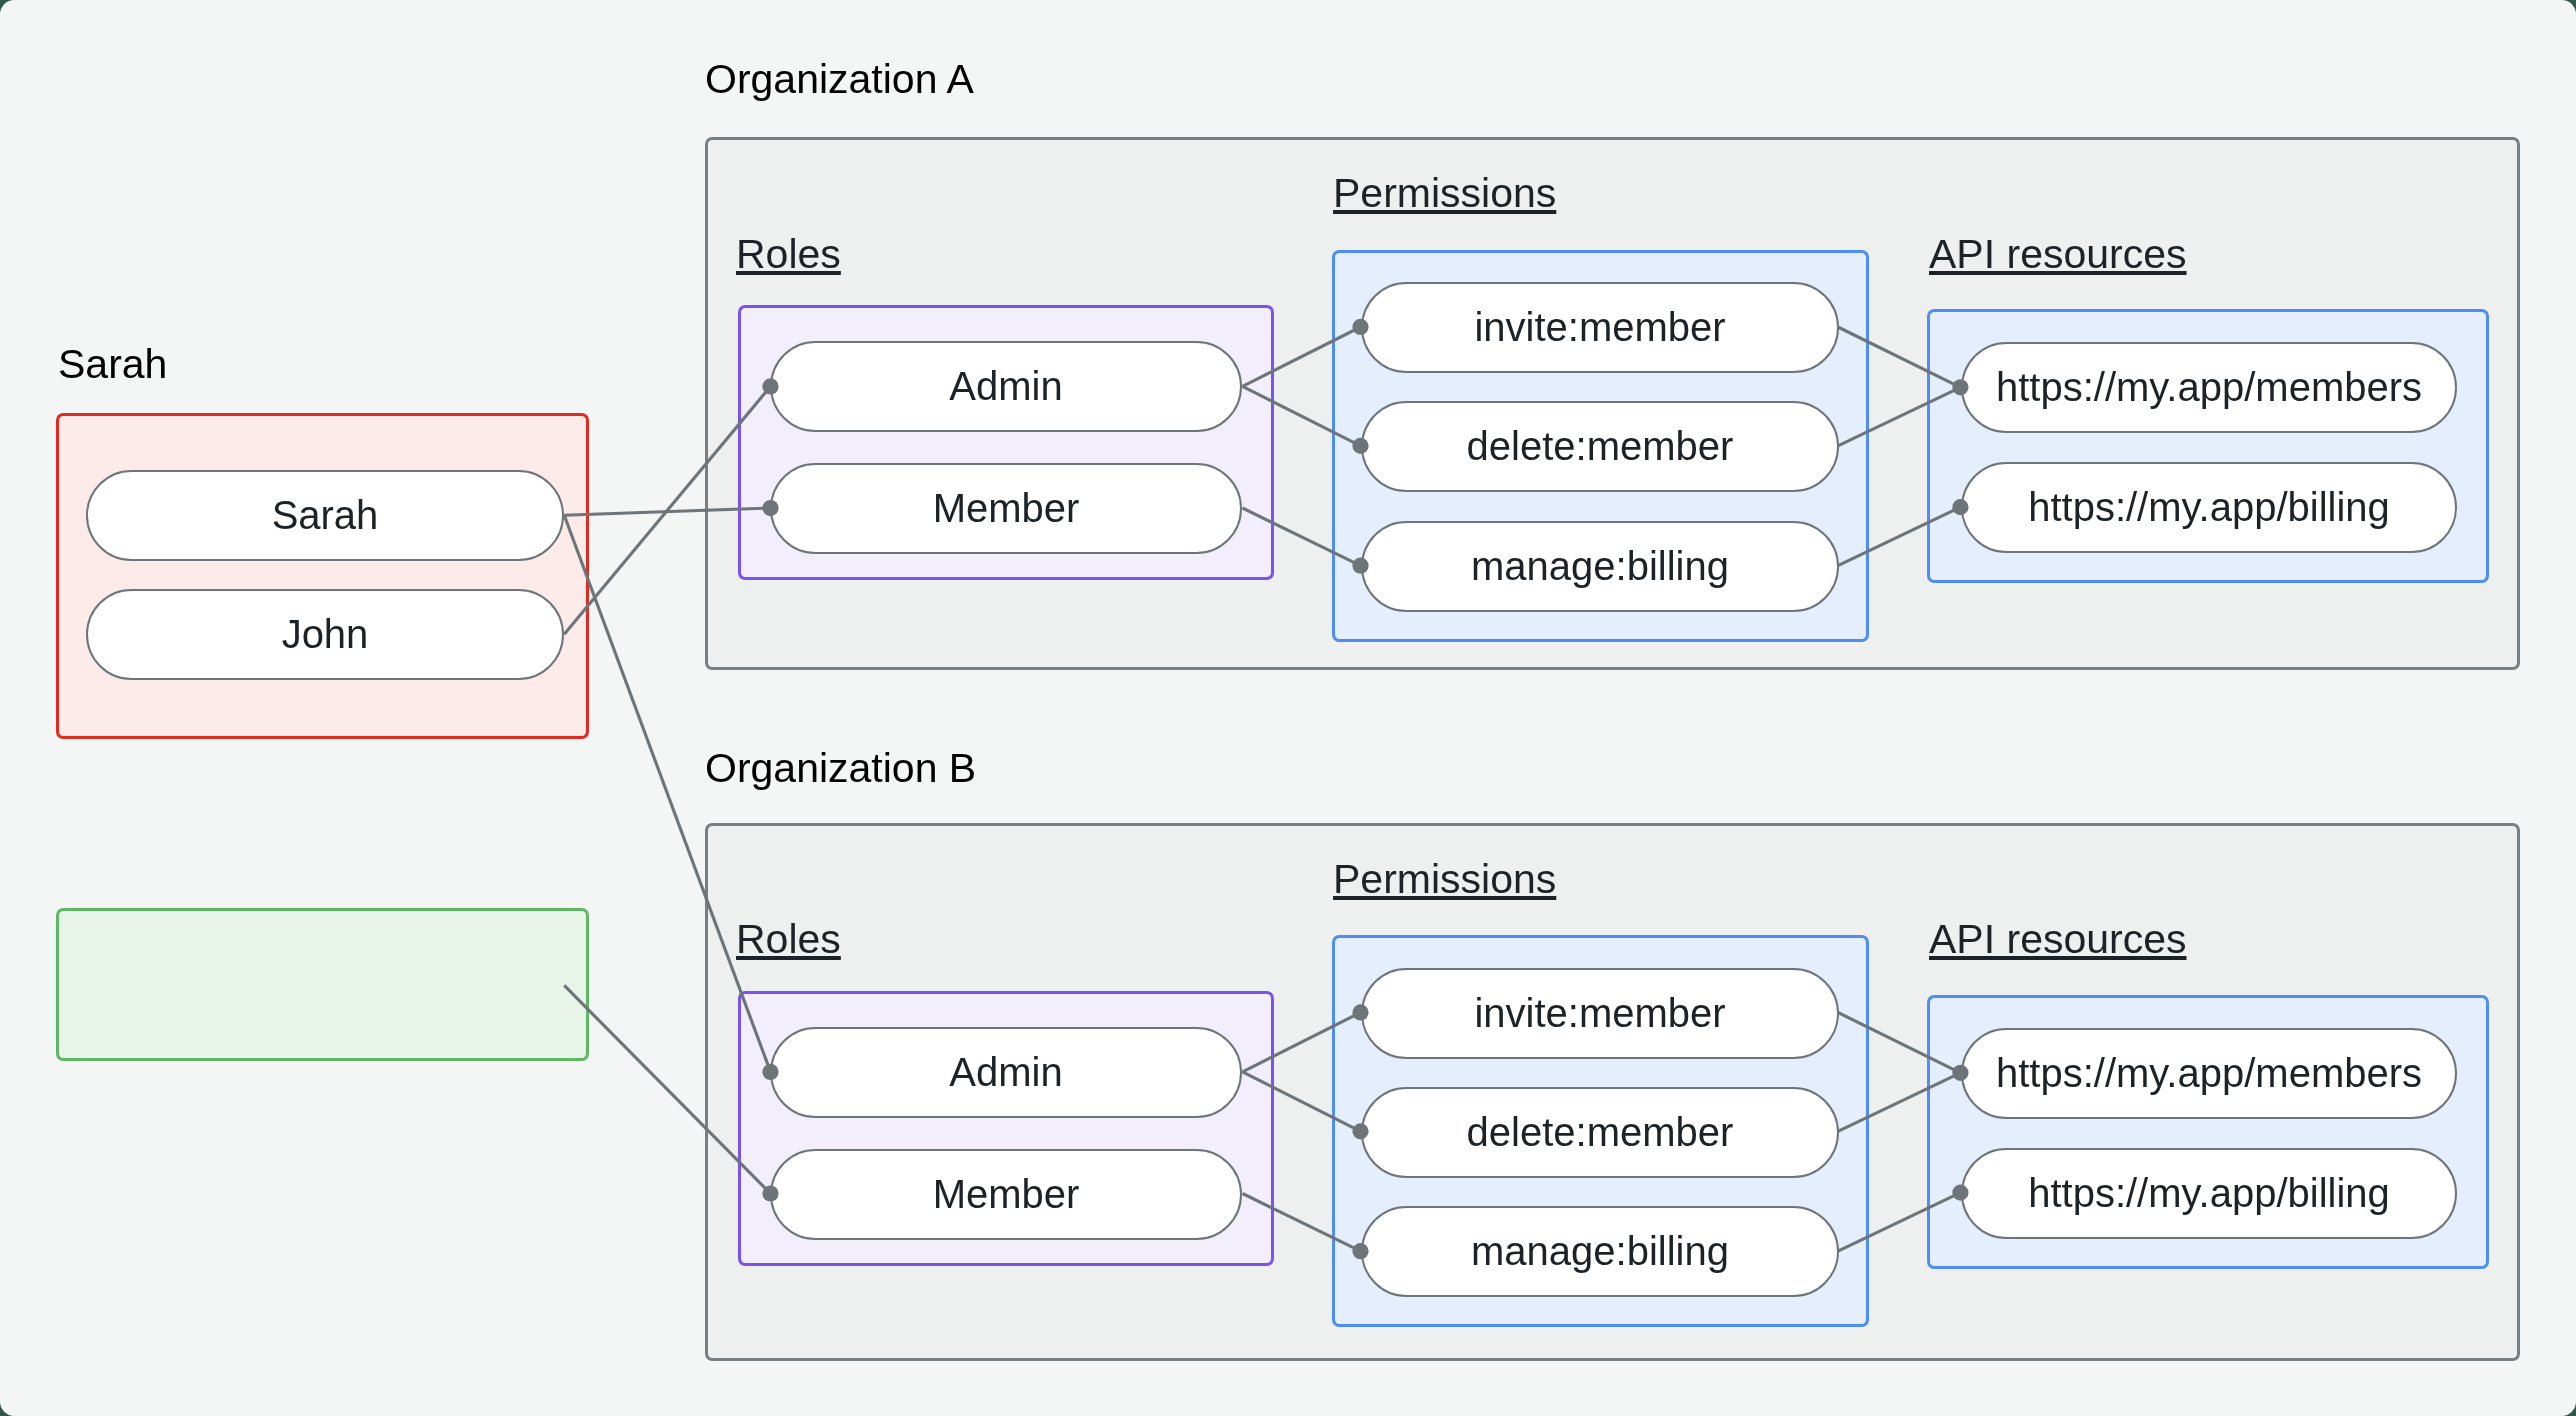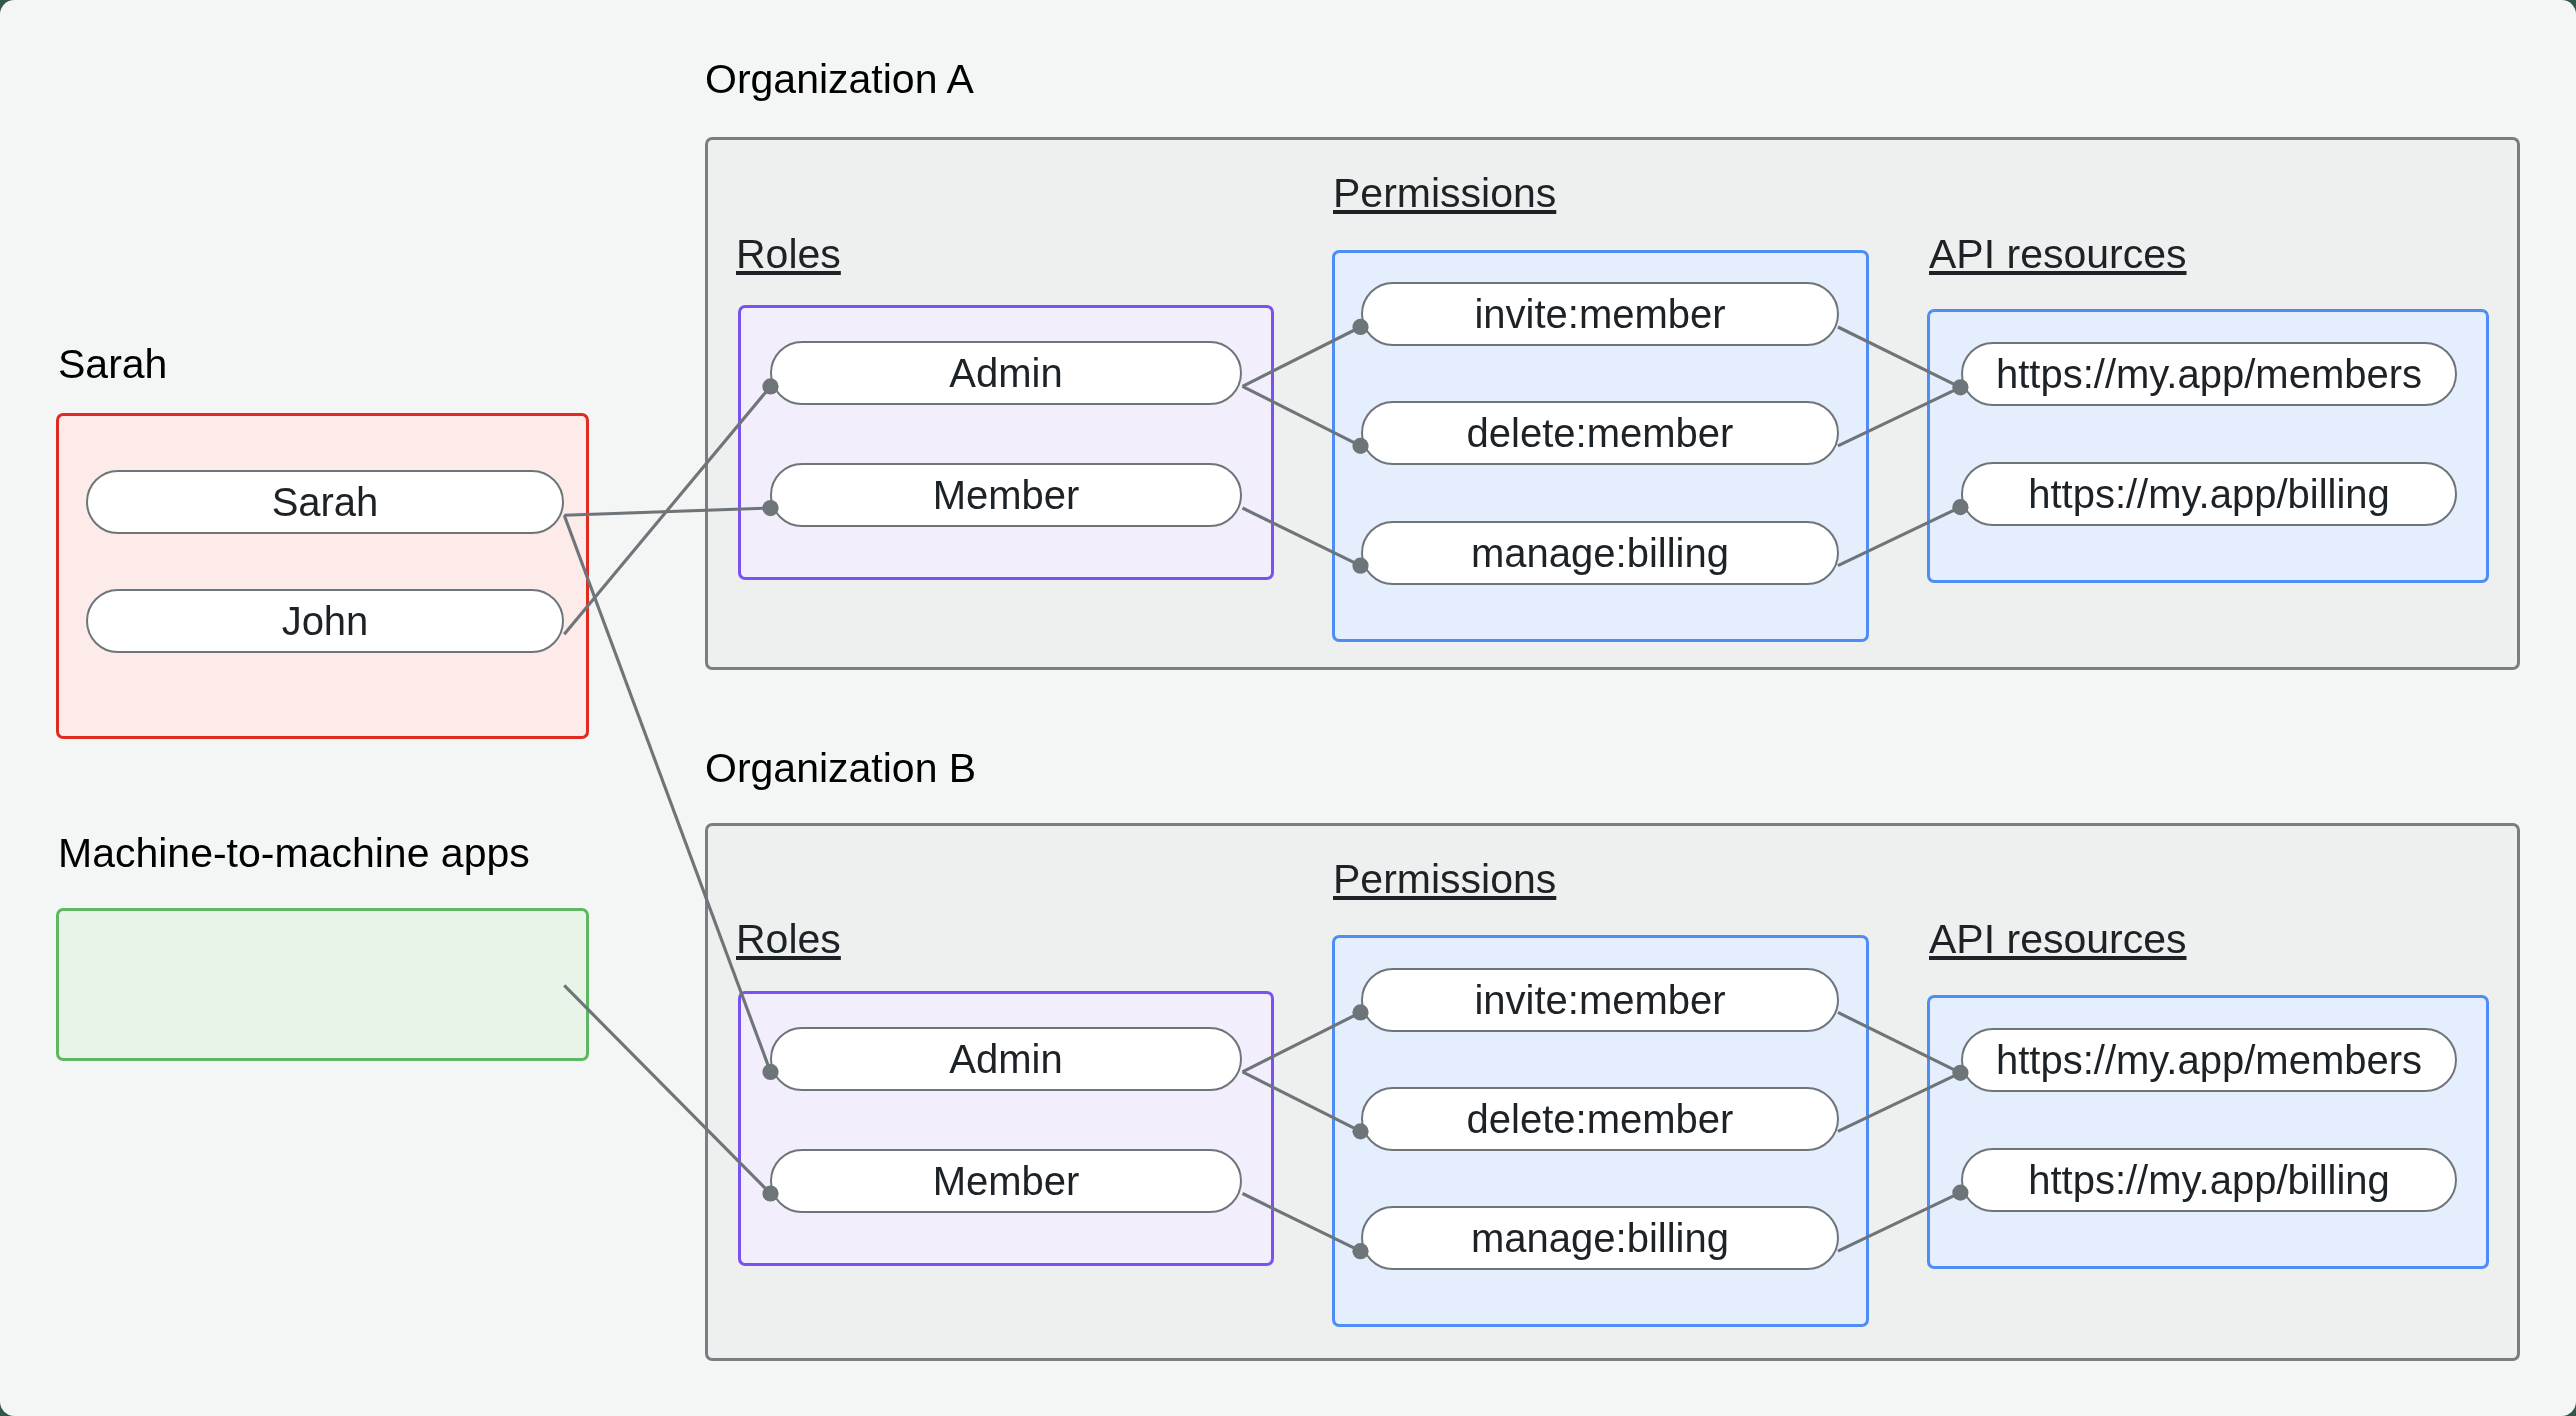--- a/index.html
+++ b/index.html
@@ -34,21 +34,21 @@
     border-radius:7.2px;
     box-sizing:border-box;
   }
   .box.red   {border:3.6px solid #e02b20;background:#fcebe9;}
   .box.green {border:3.6px solid #5fb763;background:#e9f4e8;}
   .box.gray  {border:3.6px solid #787f83;background:#eef0ef;}
   .box.purple{border:3.6px solid #7a52f4;background:#f3eefc;}
   .box.blue  {border:3.6px solid #4d8df5;background:#e4eefc;}
   .pill{
     position:absolute;
-    height:64px;
+    height:91px;
     background:#ffffff;
     border:2.7px solid #6e7579;
     border-radius:54px;
     box-sizing:border-box;
     display:flex;
     align-items:center;
     justify-content:center;
     font-size:40px;
     color:#1d2227;
     white-space:nowrap;
@@ -101,21 +101,20 @@
 
   <div class="gtitle" style="left:58px;top:341px">Sarah</div>
   <div class="box red" style="left:56px;top:413px;width:533px;height:326px"></div>
   <div class="pill" style="left:86px;top:470px;width:478px">
     <span>Sarah</span>
   </div>
   <div class="pill" style="left:86px;top:589px;width:478px">
     <span>John</span>
   </div>
 
-  <div class="gtitle" style="left:58px;top:830px">Machine-to-machine apps</div>
   <div class="box green" style="left:56px;top:908px;width:533px;height:153px"></div>
 
   <div class="gtitle" style="left:705px;top:56px">Organization A</div>
   <div class="box gray" style="left:705px;top:137px;width:1815px;height:533px"></div>
 
   <div class="seclabel" style="left:736px;top:231px">Roles</div>
   <div class="box purple" style="left:738px;top:305px;width:536px;height:275px"></div>
   <div class="pill" style="left:770px;top:341px;width:472px">
     <span>Admin</span>
   </div>

